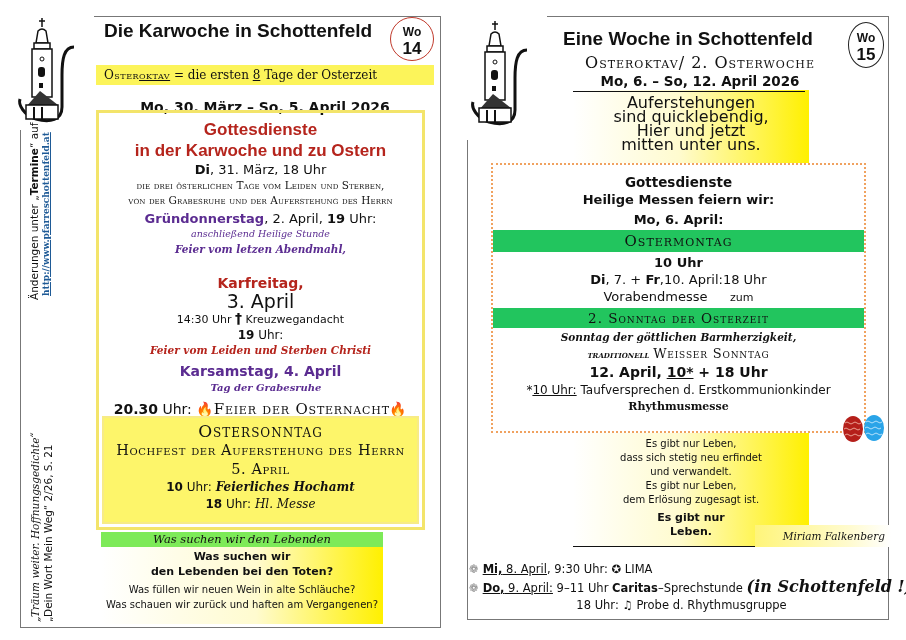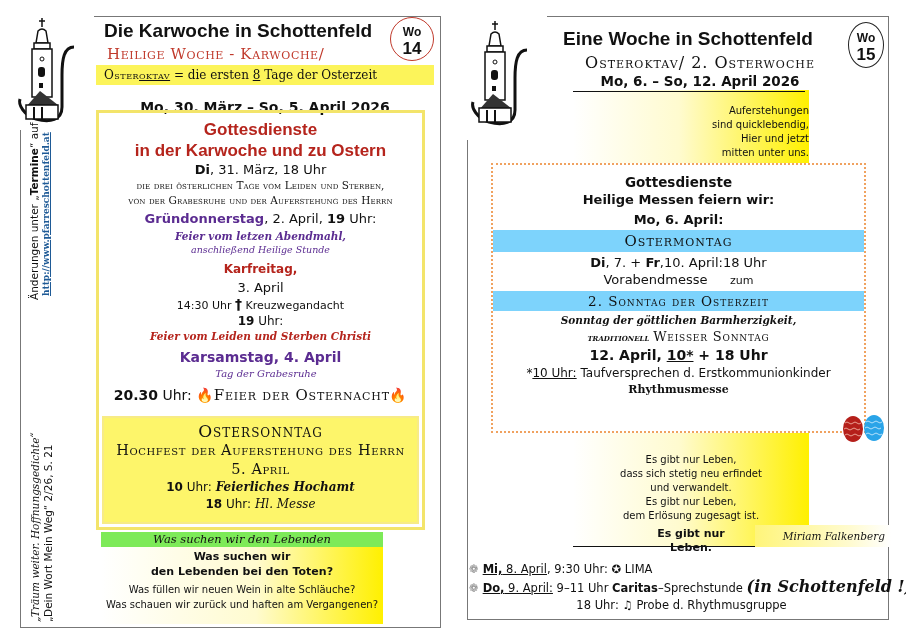--- a/index.html
+++ b/index.html
@@ -55,36 +55,36 @@
 
   .green-box { position: absolute; left: 101px; top: 532px; width: 282px; height: 92px; background: linear-gradient(90deg, #ffffff 0%, #fffbcf 55%, #fff000 100%); }
   .green-head { background: #7dea58; height: 15px; font-family: "DejaVu Serif", serif; font-style: italic; font-size: 11.5px; line-height: 15px; text-align: center; }
   .green-box .b { font-weight: bold; font-size: 11px; line-height: 15px; text-align: center; }
   .green-box .n { font-size: 10px; line-height: 15px; text-align: center; white-space: nowrap; }
 
   
   .osterweek { position: absolute; left: 100px; width: 290px; top: 53px; text-align: center; font-family: "DejaVu Serif", serif; font-variant: small-caps; font-size: 16px; letter-spacing: 1px; white-space: nowrap; }
   .dates-right { position: absolute; left: 100px; width: 290px; top: 73px; text-align: center; font-weight: bold; font-size: 13.5px; }
   .dates-rule { position: absolute; left: 118px; top: 91px; width: 232px; height: 1px; background: #111; }
-  .auf-box { position: absolute; left: 118px; top: 90px; width: 236px; height: 73px; background: linear-gradient(90deg, #ffffff 0%, #fffbcf 45%, #fff000 100%); text-align: right; font-size: 10px; line-height: 14px; padding-top: 14px; }
+  .auf-box { position: absolute; left: 118px; top: 90px; width: 236px; height: 73px; background: linear-gradient(90deg, #ffffff 0%, #fffbcf 45%, #fff000 100%); text-align: center; font-size: 16px; line-height: 14px; padding-top: 6px; }
 
   .dotted-box { position: absolute; left: 36px; top: 163px; width: 375px; height: 270px; border: 2px dotted #f0a260; }
   .dotted-box .inner { text-align: center; padding-top: 9px; }
   .rb { font-weight: bold; font-size: 13px; line-height: 17px; }
   .rn { font-size: 13px; line-height: 17px; white-space: nowrap; }
-  .yellow-band { background: #7dd3fc; margin: 2px 0; font-family: "DejaVu Serif", serif; font-variant: small-caps; letter-spacing: 1px; font-size: 15px; line-height: 22px; }
+  .yellow-band { background: #22c55e; margin: 2px 0; font-family: "DejaVu Serif", serif; font-variant: small-caps; letter-spacing: 1px; font-size: 15px; line-height: 22px; }
   .yellow-band.sm { font-size: 13.5px; line-height: 20px; }
   .ital-b { font-family: "DejaVu Serif", serif; font-style: italic; font-weight: bold; font-size: 10.5px; line-height: 15px; }
   .weiss { font-size: 12px; line-height: 17px; }
   .weiss .t { font-family: "DejaVu Serif", serif; font-style: italic; font-weight: bold; font-variant: small-caps; font-size: 10px; }
   .weiss .w { font-family: "DejaVu Serif", serif; font-variant: small-caps; letter-spacing: 0.8px; font-size: 13px; }
 
   .eggs { position: absolute; left: 346px; top: 248px; width: 50px; height: 30px; }
 
-  .poem-box { position: absolute; left: 118px; top: 433px; width: 236px; height: 113px; background: linear-gradient(90deg, #ffffff 0%, #fffbcf 45%, #fff000 100%); text-align: center; font-size: 10px; line-height: 14px; padding-top: 20px; }
+  .poem-box { position: absolute; left: 118px; top: 433px; width: 236px; height: 113px; background: linear-gradient(90deg, #ffffff 0%, #fffbcf 45%, #fff000 100%); text-align: center; font-size: 10px; line-height: 14px; padding-top: 4px; }
   .poem-box .b { font-weight: bold; font-size: 11px; line-height: 14px; margin-top: 4px; }
   .poem-rule { position: absolute; left: 118px; top: 546px; width: 232px; height: 1px; background: #111; }
   .author { position: absolute; left: 300px; top: 525px; width: 136px; height: 22px; background: linear-gradient(90deg, #fff57a 0%, #fffbd0 70%, #ffffff 100%); font-family: "DejaVu Serif", serif; font-style: italic; font-size: 10.5px; line-height: 22px; text-align: right; padding-right: 6px; }
 
   .events { position: absolute; left: 14px; top: 561px; width: 420px; font-size: 11.5px; line-height: 17px; }
   .events .row { white-space: nowrap; }
   .events .u { text-decoration: underline; }
   .events .gear { color: #888; margin-right: 4px; }
 </style>
 </head>
@@ -107,50 +107,49 @@
     <line x1="22" y1="92" x2="22" y2="104" stroke="#111" stroke-width="2"></line>
     <line x1="30" y1="92" x2="30" y2="104" stroke="#111" stroke-width="2"></line>
   </svg>
 
   <div class="frame-top" style="left:94px; top:16px; width:346px;"></div>
   <div class="frame-right" style="left:440px; top:16px; height:612px;"></div>
   <div class="frame-bottom" style="left:20px; top:627px; width:421px;"></div>
   <div class="frame-left" style="left:20px; top:130px; height:498px;"></div>
 
   <div class="title" style="left:104px; top:20px;">Die Karwoche in Schottenfeld</div>
-  <div class="smallcaps-red" style="left:107px; top:45px;">Heilige Woche - Karwoche/</div>
 
   <div class="wo-badge" style="left:390px; top:17px; width:44px; height:44px; border:1.5px solid #c0392b; padding-top:8px;">
     <span class="wo">Wo</span>
     <span class="num">14</span>
   </div>
 
   <div class="osteroktav-bar">
     <span class="sc">Oster</span><span class="sc u">oktav</span><span> = die ersten </span><span class="u">8</span><span> Tage der Osterzeit</span>
   </div>
 
   <div class="dates-left">Mo, 30. März – So, 5. April 2026</div>
 
   <div class="left-box">
     <div class="inner">
       <div class="red-head" style="margin-top:6px;">Gottesdienste</div>
       <div class="red-head">in der Karwoche und zu Ostern</div>
       <div class="line" style="font-size:13px;"><b>Di</b><span>,  31. März, 18 Uhr</span></div>
       <div class="scline">die drei österlichen Tage vom Leiden und Sterben,</div>
       <div class="scline">von der Grabesruhe und der Auferstehung des Herrn</div>
       <div class="line" style="margin-top:2px;"><span class="purple-b">Gründonnerstag</span><span>, 2. April, </span><b>19</b><span> Uhr:</span></div>
+      <div class="serif-it purple" style="font-size:9.5px; line-height:13px;">anschließend Heilige Stunde</div>
       <div class="serif-it purple" style="font-weight:bold; font-size:10.5px; line-height:14px; margin-top:2px;">Feier vom letzen Abendmahl,</div>
-      <div class="serif-it purple" style="font-size:9.5px; line-height:13px;">anschließend Heilige Stunde</div>
-      <div class="red-b" style="font-size:12px; line-height:19px; margin-top:4px;">Karfreitag,</div>
-      <div class="line" style="font-size:13px;">3. April</div>
+      <div class="red-b" style="font-size:14px; line-height:19px; margin-top:18px;">Karfreitag,</div>
+      <div class="line" style="font-size:19px;">3. April</div>
       <div class="line" style="font-size:11px; line-height:16px;"><span>14:30 Uhr</span> <b style="font-size:14px;">†</b> <span>Kreuzwegandacht</span></div>
       <div class="line" style="font-size:12px; line-height:15px;"><b>19</b><span> Uhr:</span></div>
       <div class="serif-it" style="color:#b5241c; font-weight:bold; font-size:10.5px; line-height:15px;">Feier vom Leiden und Sterben Christi</div>
       <div class="purple-b" style="font-size:14px; line-height:20px; margin-top:3px;">Karsamstag, 4. April</div>
-      <div class="serif-it purple" style="font-weight:normal; font-size:10px; line-height:13px;padding-left:11px;">Tag der Grabesruhe</div>
+      <div class="serif-it purple" style="font-weight:bold; font-size:10px; line-height:13px;padding-left:11px;">Tag der Grabesruhe</div>
       <div class="osternacht"><b>20.30</b><span> Uhr: </span><span class="flame">🔥</span><span class="sc">Feier der Osternacht</span><span class="flame">🔥</span></div>
     </div>
 
     <div class="ostersonntag">
       <div class="big">Ostersonntag</div>
       <div class="med">Hochfest der Auferstehung des Herrn</div>
       <div class="med">5. April</div>
       <div class="line" style="font-size:12px; line-height:17px;"><b>10</b><span> Uhr: </span><b class="serif-it">Feierliches Hochamt</b></div>
       <div class="line" style="font-size:12px; line-height:17px;"><b>18</b><span> Uhr: </span><span class="serif-it">Hl. Messe</span></div>
     </div>
@@ -212,20 +211,21 @@
     <div>mitten unter uns.</div>
   </div>
   <div class="dates-rule"></div>
 
   <div class="dotted-box">
     <div class="inner">
       <div class="rb" style="font-size:13.5px;">Gottesdienste</div>
       <div class="rb">Heilige Messen feiern wir:</div>
       <div class="rb" style="margin-top:3px;">Mo, 6. April:</div>
       <div class="yellow-band">Ostermontag</div>
+      <div class="rb">10 Uhr</div>
       <div class="rn"><b>Di</b><span>, 7. + </span><b>Fr</b><span>,10. April:18 Uhr</span></div>
       <div class="rn"><span>Vorabendmesse</span><span style="font-size:11px;margin-left:19px;"> zum</span></div>
       <div class="yellow-band sm">2. Sonntag der Osterzeit</div>
       <div class="ital-b">Sonntag der göttlichen Barmherzigkeit,</div>
       <div class="weiss"><span class="t">traditionell</span> <span class="w">Weisser Sonntag</span></div>
       <div class="rb" style="font-size:14px; line-height:19px;"><span>12. April, </span><span style="text-decoration:underline;">10*</span><span> + 18 Uhr</span></div>
       <div class="rn" style="font-size:12px;"><span>*</span><span style="text-decoration:underline;">10 Uhr:</span><span>  Taufversprechen d. Erstkommunionkinder</span></div>
       <div style="font-family:'DejaVu Serif',serif; font-weight:bold; font-size:11px; line-height:15px;">Rhythmusmesse</div>
     </div>
     <svg class="eggs" viewBox="0 0 50 30">

